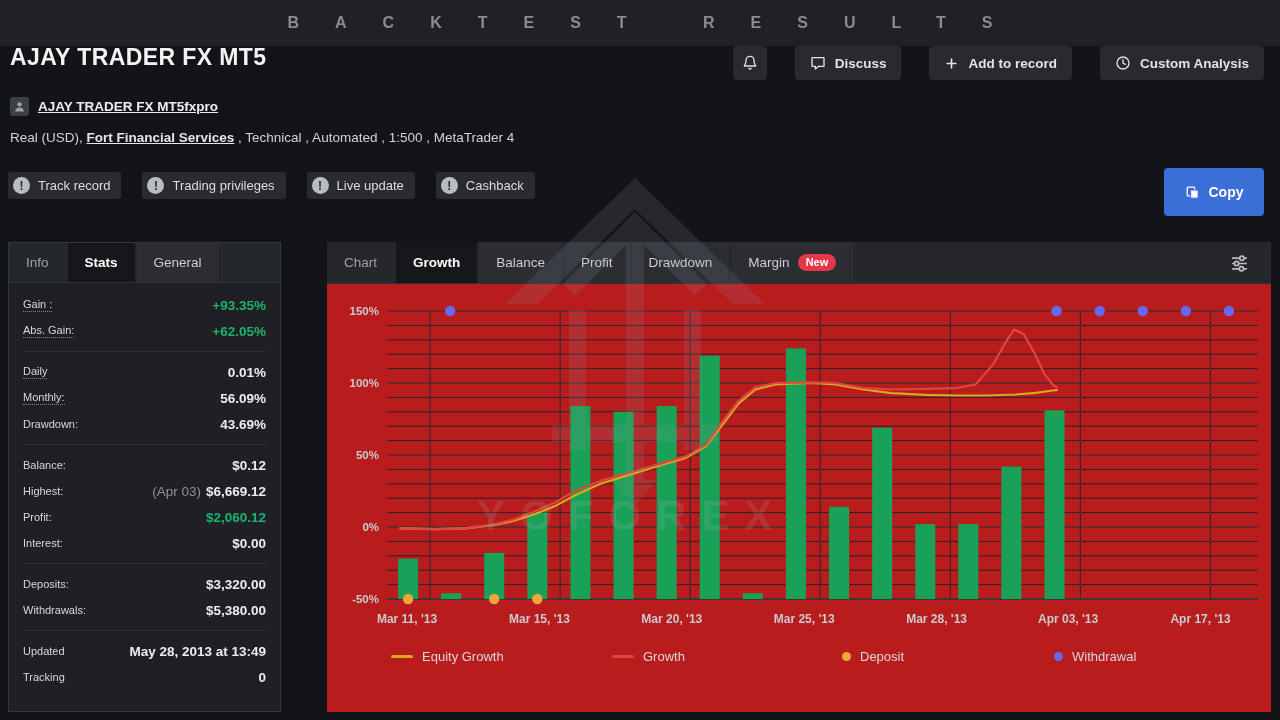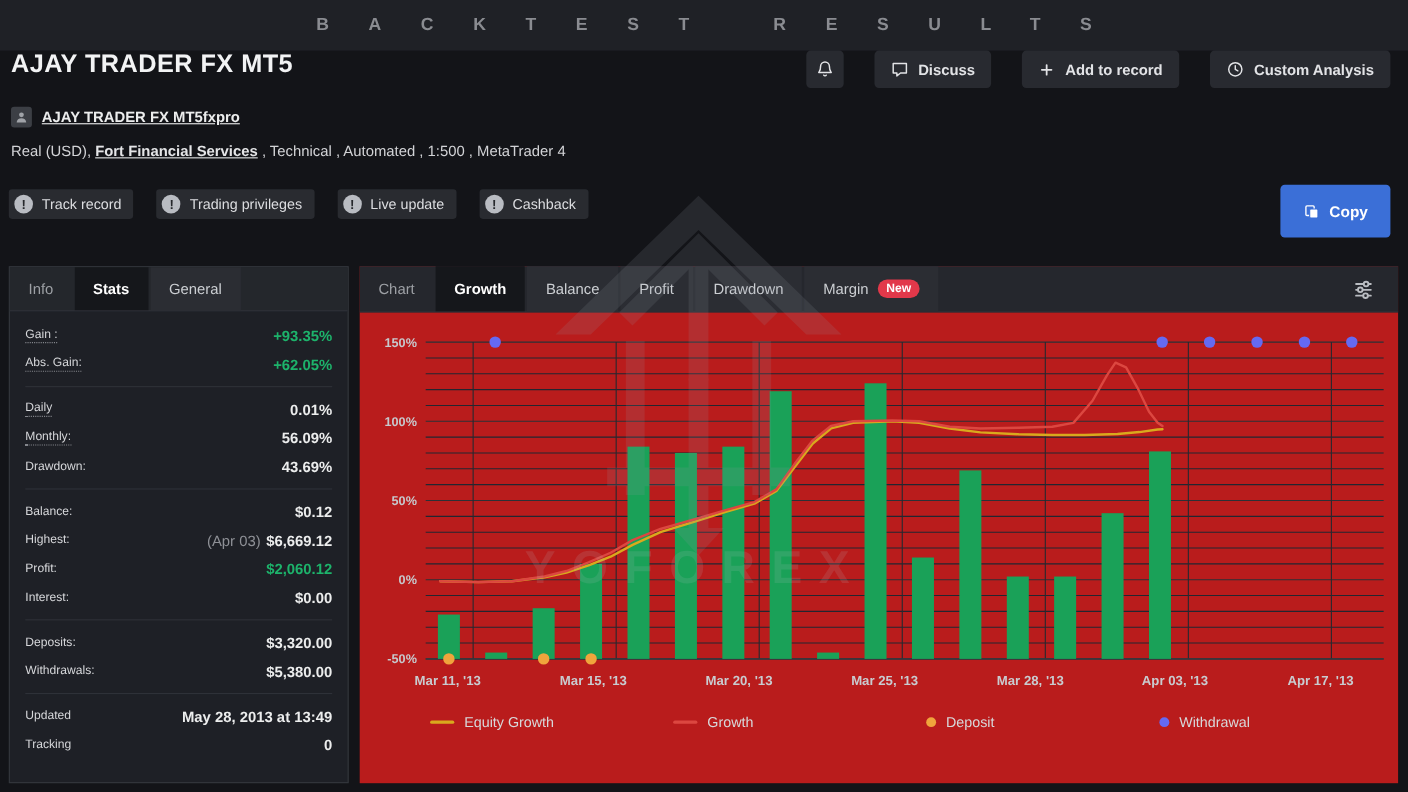--- a/index.html
+++ b/index.html
@@ -35,21 +35,21 @@
   .badge { height:27px; display:flex; align-items:center; gap:8px; padding:0 11px 0 5px;
            background:#292b30; border-radius:3px; font-size:13px; color:#dcdde0; cursor:pointer; }
   .badge .excl { width:17px; height:17px; border-radius:50%; background:#b9bcc2; color:#26282c;
                  font-weight:800; font-size:12px; display:flex; align-items:center; justify-content:center; }
   .copy-btn { position:absolute; right:16px; top:168px; height:48px; min-width:100px; padding:0 18px;
               background:#3b6fd7; border:none; border-radius:4px; color:#fff; font-weight:700; font-size:14px;
               display:flex; align-items:center; gap:9px; justify-content:center; cursor:pointer;
               font-family:"Liberation Sans", sans-serif; }
 
   
-  .info-panel { position:absolute; left:8px; top:242px; width:309px; height:470px;
+  .info-panel { position:absolute; left:8px; top:242px; width:273px; height:470px;
                 background:#1e2026; border:1px solid #34373d; }
   .chart-panel { position:absolute; left:327px; top:242px; width:944px; height:470px; background:#b91c1c; }
 
   
   .tabbar { display:flex; align-items:stretch; background:#25272d; border-bottom:1px solid #2e3138; }
   .info-panel .tabbar { height:40px; background:#24272c; }
   .chart-panel .tabbar { height:42px; position:relative; }
   .tab { display:flex; align-items:center; gap:8px; padding:0 17px; font-size:13.5px; color:#9da0a5;
          cursor:pointer; margin-right:2px; white-space:nowrap; }
   .tab.block { background:#2b2d33; color:#cbced2; }

